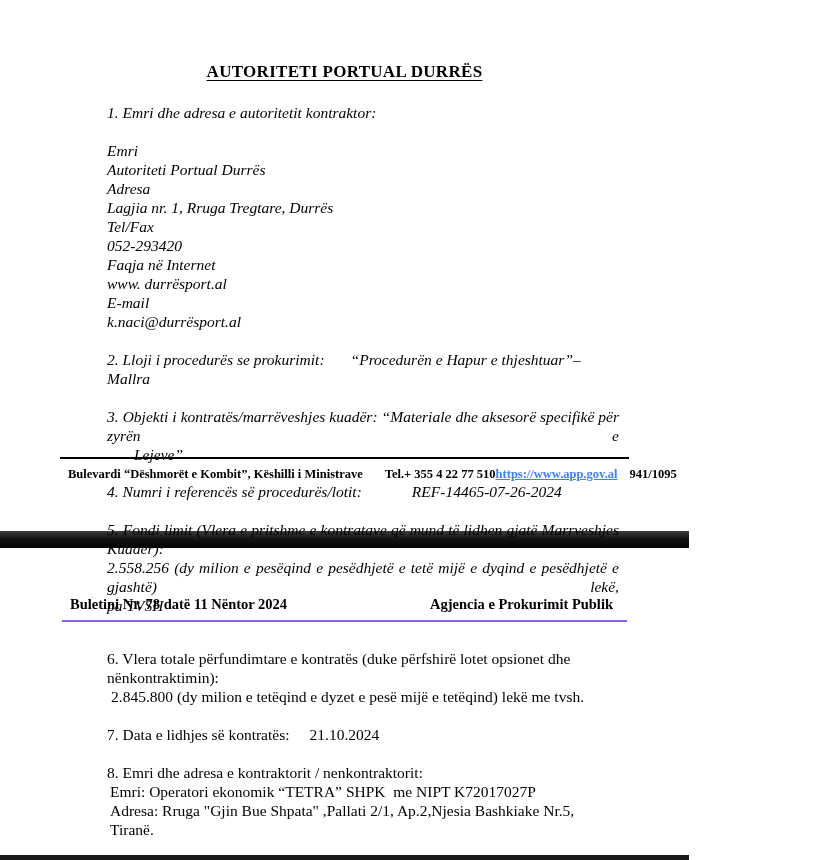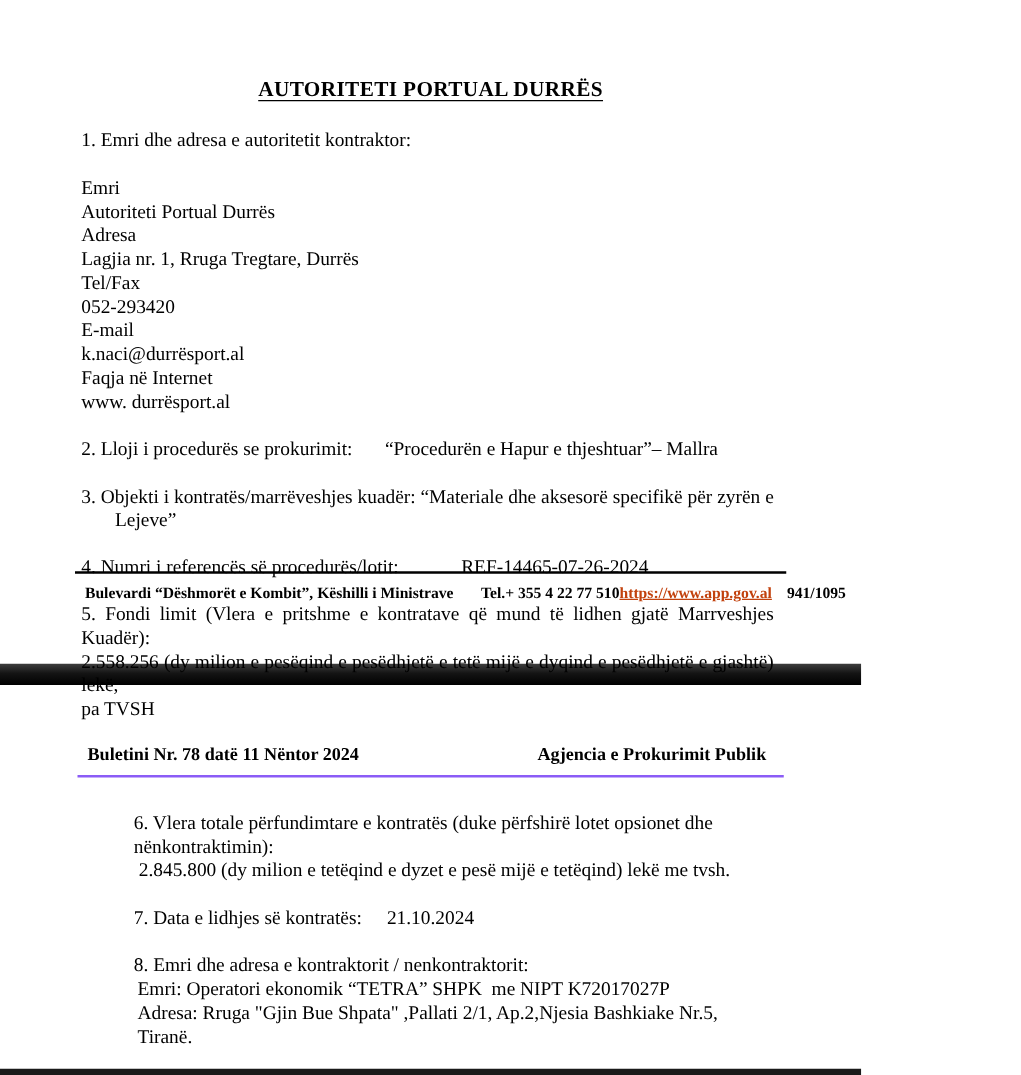--- a/index.html
+++ b/index.html
@@ -19,21 +19,21 @@
   .doc-title {
     margin: 0;
     padding-top: 62px;
     text-align: center;
     font-size: 17px;
     font-weight: bold;
     letter-spacing: 0.3px;
     text-decoration: underline;
     text-underline-offset: 3px;
   }
-  .content { padding-left: 65px; padding-right: 70px; }
+  .content { padding-left: 107px; padding-right: 70px; font-style: italic; }
   .item1 { margin-top: 22px; }
   .contact { margin-top: 19px; }
   .crow { display: flex; flex-direction: column; }
   .clabel { width: 172px; flex-shrink: 0; }
   .item2 { margin-top: 19px; }
   .gap26 { margin-left: 26px; }
   .item3 { margin-top: 19px; }
   .just { display: block; text-align: justify; text-align-last: justify; }
   .hang { display: block; padding-left: 27px; }
   .item4 { margin-top: 18px; }
@@ -110,26 +110,26 @@
         </div>
         <div class="crow">
           <span class="clabel">Adresa</span>
           <span class="cvalue">Lagjia nr. 1, Rruga Tregtare, Durrës</span>
         </div>
         <div class="crow">
           <span class="clabel">Tel/Fax</span>
           <span class="cvalue">052-293420</span>
         </div>
         <div class="crow">
+          <span class="clabel">Faqja në Internet</span>
+          <span class="cvalue">www. durrësport.al</span>
+        </div>
+        <div class="crow">
           <span class="clabel">E-mail</span>
           <span class="cvalue">k.naci@durrësport.al</span>
-        </div>
-        <div class="crow">
-          <span class="clabel">Faqja në Internet</span>
-          <span class="cvalue">www. durrësport.al</span>
         </div>
       </div>
 
       <p class="item2"><span>2. Lloji i procedurës se prokurimit:</span><span class="gap26">“Procedurën e Hapur e thjeshtuar”– Mallra</span></p>
 
       <p class="item3">
         <span class="just">3. Objekti  i kontratës/marrëveshjes kuadër: “Materiale dhe aksesorë specifikë për zyrën e</span>
         <span class="hang">Lejeve”</span>
       </p>
 
@@ -140,21 +140,21 @@
         <span class="just">2.558.256 (dy milion e pesëqind e pesëdhjetë e tetë mijë e dyqind e pesëdhjetë e gjashtë) lekë,</span>
         <span class="blk">pa TVSH</span>
       </p>
 
     </div>
 
     <div class="pfooter">
       <span class="f-addr">Bulevardi “Dëshmorët e Kombit”, Këshilli i Ministrave</span>
       <span class="f-tel">Tel.+ 355 4 22 77 510</span>
       <span class="f-spacer"></span>
-      <a class="f-link" href="#" style="color: #c2410c;">https://www.app.gov.al</a>
+      <a class="f-link" href="#" style="color: #3b82f6;">https://www.app.gov.al</a>
       <span class="f-ref">941/1095</span>
     </div>
 
   </section>
 
   <div class="band"></div>
 
   <section class="page2">
 
     <div class="p2header">

